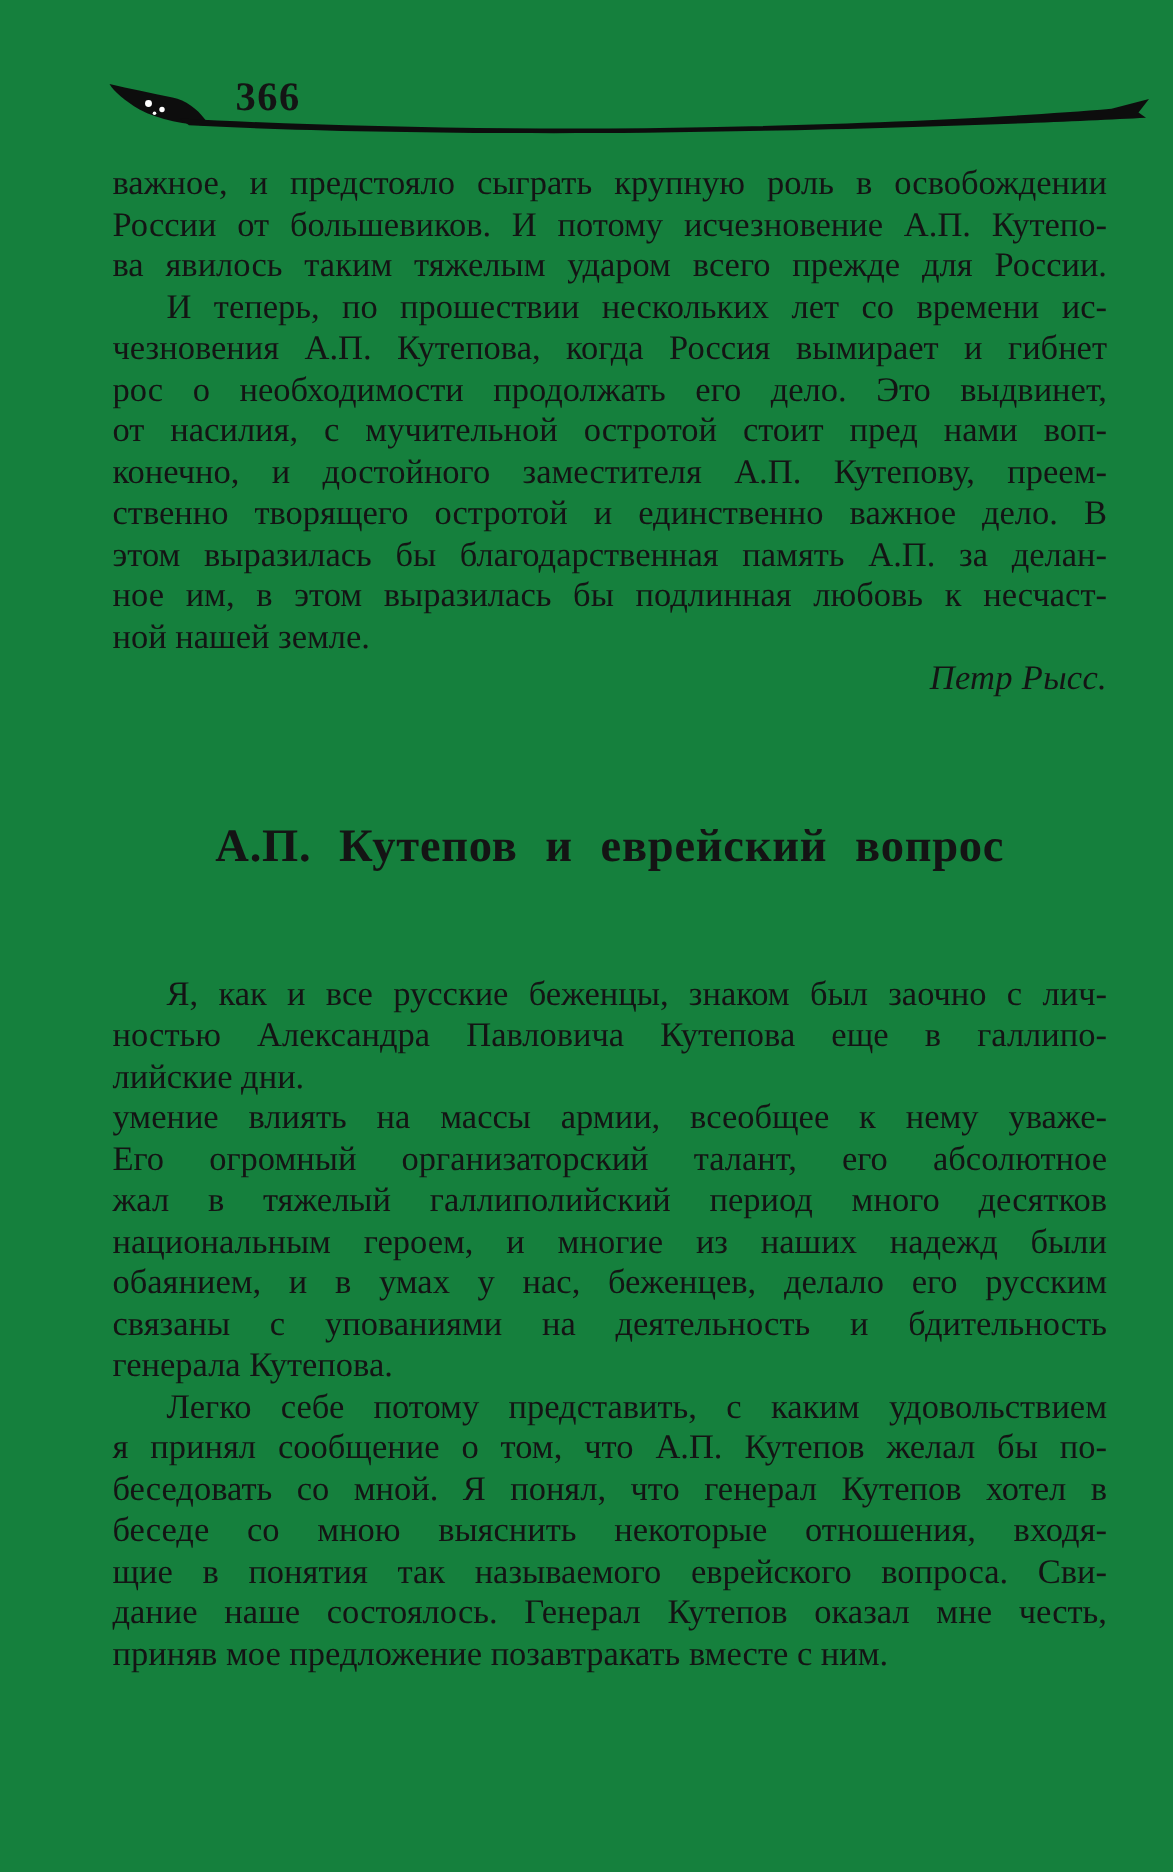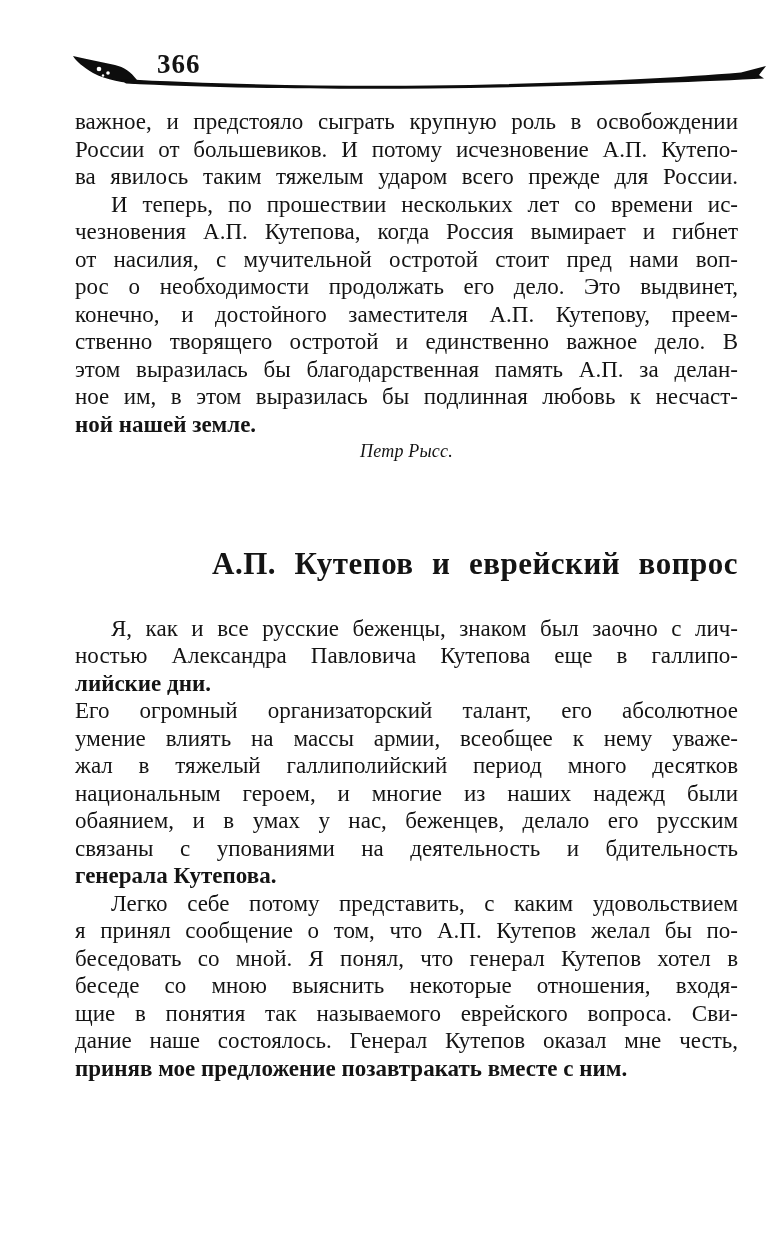--- a/index.html
+++ b/index.html
@@ -1,53 +1,53 @@
 <!DOCTYPE html>
 <html><head>
 <meta charset="utf-8">
 <style>
   html,body{margin:0;padding:0;background:#e8e8e8;}
   .page{
     position:relative;
     width:782px;height:1248px;
-    background:#ffffff;
+    background:#15803d;
     overflow:hidden;
     font-family:"Liberation Serif","DejaVu Serif",serif;
     color:#141414;
   }
   .page-number{
     position:absolute;left:157px;top:49px;
     font-size:27px;font-weight:bold;letter-spacing:1px;
   }
   .header-ornament{position:absolute;left:0;top:0;}
   .text-col{
     position:absolute;left:75px;top:108px;width:663px;
     font-size:23px;line-height:27.5px;
   }
   .line{
     text-align:justify;
     text-align-last:justify;
     height:27.5px;overflow:visible;white-space:nowrap;
   }
-  .line.last{text-align-last:left;font-weight:bold;}
+  .line.last{text-align-last:left;}
   .line.indent{text-indent:36px;}
   .signature{
-    text-align:center;
+    text-align:right;
     font-style:italic;
-    font-size:18px;line-height:27.5px;
+    font-size:23px;line-height:27.5px;
     letter-spacing:0.2px;
   }
   .article-title{
     margin-top:78px;
     height:40px;line-height:40px;
-    text-align:right;
+    text-align:center;
     font-size:31px;font-weight:bold;
     letter-spacing:0.5px;word-spacing:0.33em;
   }
-  .article-body{margin-top:31px;}
+  .article-body{margin-top:65px;}
 </style>
 </head>
 <body>
 
 <div class="page">
 
   <svg class="header-ornament" width="782" height="110" viewBox="0 0 782 110" aria-hidden="true">
 
     <path fill="#0d0d0d" d="M73,56
       C 86,59 101,62 115,65
@@ -73,39 +73,39 @@
   <div class="page-number">366</div>
 
   <div class="text-col">
 
     <div>
         <div class="line">важное, и предстояло сыграть крупную роль в освобождении</div>
         <div class="line">России от большевиков. И потому исчезновение А.П. Кутепо-</div>
         <div class="line">ва явилось таким тяжелым ударом всего прежде для России.</div>
         <div class="line indent">И теперь, по прошествии нескольких лет со времени ис-</div>
         <div class="line">чезновения А.П. Кутепова, когда Россия вымирает и гибнет</div>
+        <div class="line">рос о необходимости продолжать его дело. Это выдвинет,</div>
         <div class="line">от насилия, с мучительной остротой стоит пред нами воп-</div>
-        <div class="line">рос о необходимости продолжать его дело. Это выдвинет,</div>
         <div class="line">конечно, и достойного заместителя А.П. Кутепову, преем-</div>
         <div class="line">ственно творящего остротой и единственно важное дело. В</div>
         <div class="line">этом выразилась бы благодарственная память А.П. за делан-</div>
         <div class="line">ное им, в этом выразилась бы подлинная любовь к несчаст-</div>
         <div class="line last">ной нашей земле.</div>
       </div>
 
     <div class="signature">Петр Рысс.</div>
 
     <h1 class="article-title">А.П. Кутепов и еврейский вопрос</h1>
 
     <div class="article-body">
         <div class="line indent">Я, как и все русские беженцы, знаком был заочно с лич-</div>
         <div class="line">ностью Александра Павловича Кутепова еще в галлипо-</div>
         <div class="line last">лийские дни.</div>
+        <div class="line">умение влиять на массы армии, всеобщее к нему уваже-</div>
         <div class="line">Его огромный организаторский талант, его абсолютное</div>
-        <div class="line">умение влиять на массы армии, всеобщее к нему уваже-</div>
         <div class="line">жал в тяжелый галлиполийский период много десятков</div>
         <div class="line">национальным героем, и многие из наших надежд были</div>
         <div class="line">обаянием, и в умах у нас, беженцев, делало его русским</div>
         <div class="line">связаны с упованиями на деятельность и бдительность</div>
         <div class="line last">генерала Кутепова.</div>
         <div class="line indent">Легко себе потому представить, с каким удовольствием</div>
         <div class="line">я принял сообщение о том, что А.П. Кутепов желал бы по-</div>
         <div class="line">беседовать со мной. Я понял, что генерал Кутепов хотел в</div>
         <div class="line">беседе со мною выяснить некоторые отношения, входя-</div>
         <div class="line">щие в понятия так называемого еврейского вопроса. Сви-</div>

